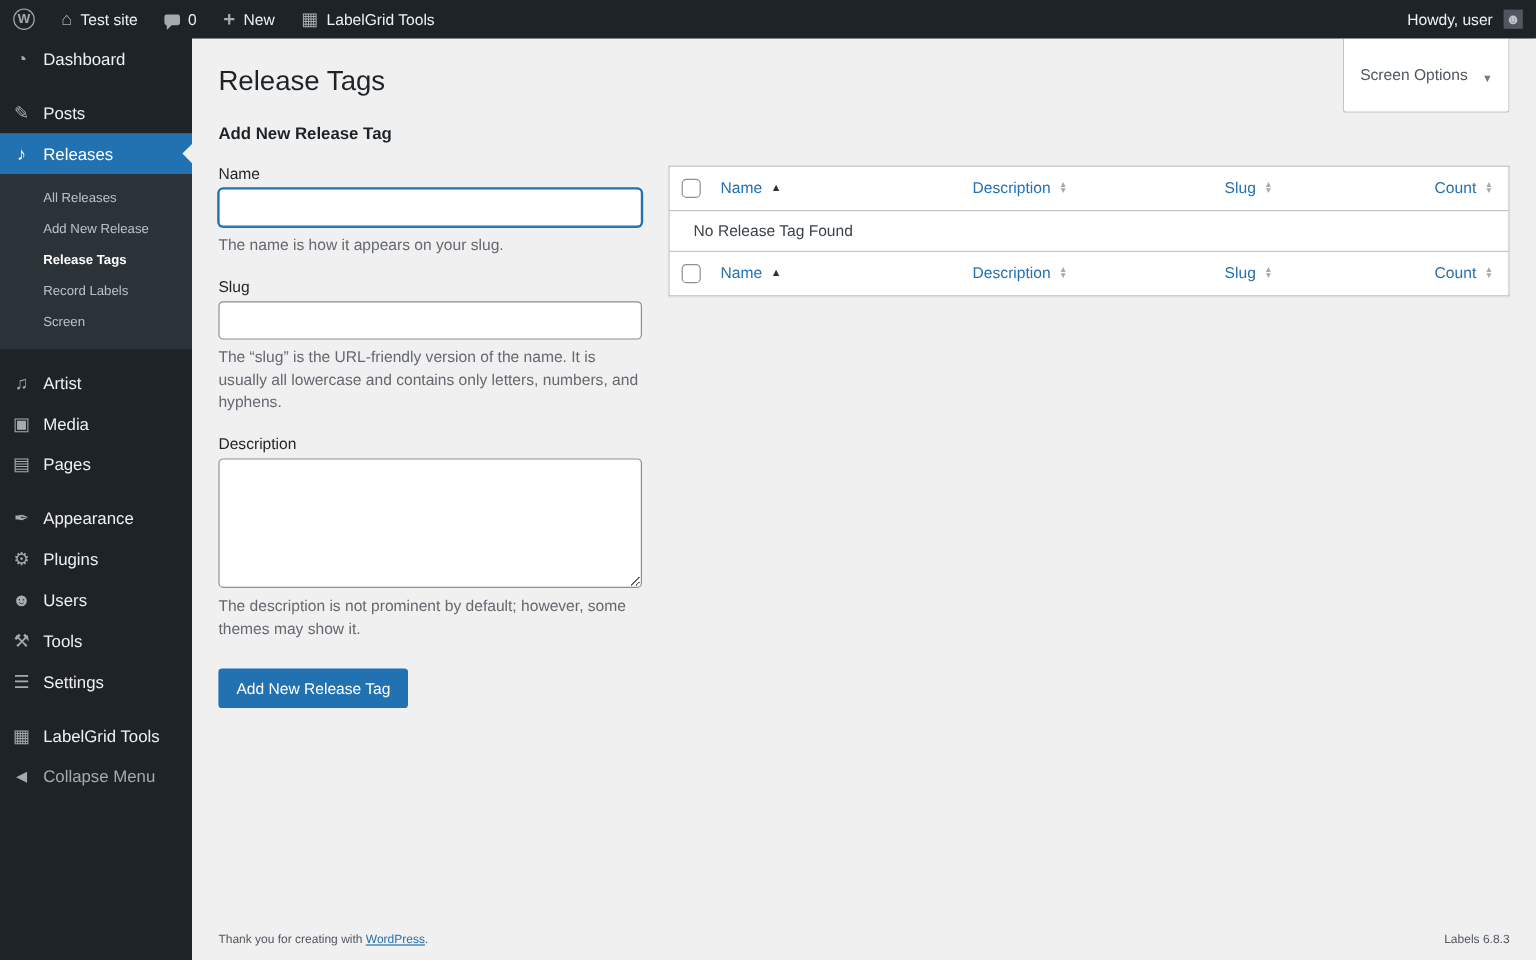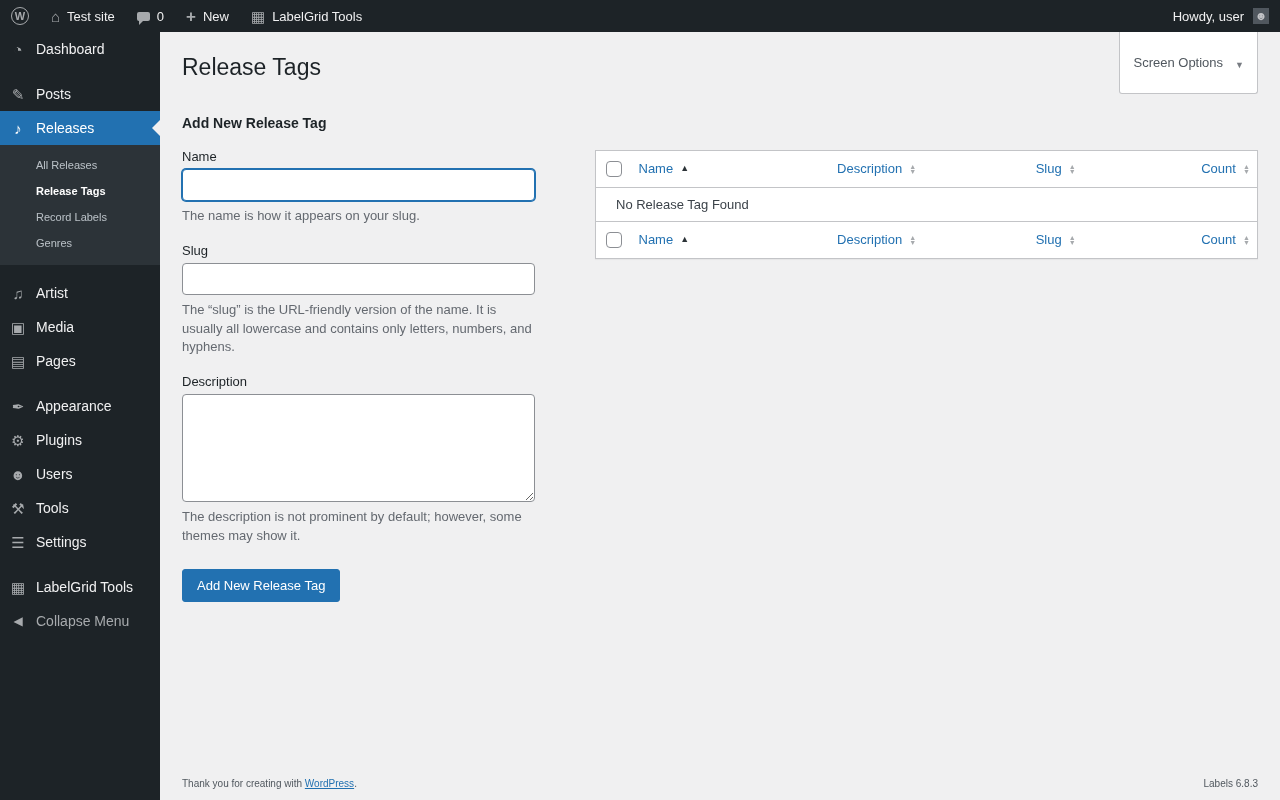--- a/index.html
+++ b/index.html
@@ -30,21 +30,21 @@
   .submenu-item.current{color:#fff;font-weight:700}
   .collapse-item{color:#a7aaad;margin-top:0}
   .collapse-item .mi-icon{font-size:12px}
 
   
   .content{position:fixed;top:32px;left:160px;width:1120px;height:768px;background:#f0f0f1;overflow:hidden}
   .wrap{position:relative;height:100%;padding:0 22px}
   .screen-options{position:absolute;top:0;right:22px;display:flex;align-items:flex-end;gap:12px;background:#fff;border:1px solid #c3c4c7;border-top:none;border-radius:0 0 3px 3px;padding:23px 13px;font-size:13px;color:#50575e;font-family:inherit;cursor:pointer}
   .so-arrow{font-size:9px;color:#787c82;line-height:1}
   h1.page-title{font-size:23px;font-weight:400;color:#1d2327;padding-top:21px;line-height:1.3}
-  .columns{display:flex;gap:60px;margin-top:32px}
+  .columns{display:flex;gap:22px;margin-top:20px}
   .col-left{flex:0 0 353px;width:353px}
   .col-right{flex:1;margin-top:35px;min-width:0}
   .form-heading{font-size:14px;font-weight:700;margin-bottom:18px;color:#1d2327}
   .form-field{margin-bottom:17px}
   .form-field label{display:block;font-size:13px;margin-bottom:5px;color:#1d2327}
   .text-input{width:100%;height:32px;padding:0 8px;font-size:14px;font-family:inherit;border:1px solid #8c8f94;border-radius:4px;background:#fff;color:#2c3338;outline:none}
   .text-input.focused{border-color:#2271b1;box-shadow:0 0 0 1px #2271b1}
   .desc-textarea{width:100%;height:108px;padding:6px 8px;font-size:14px;font-family:inherit;border:1px solid #8c8f94;border-radius:4px;background:#fff;color:#2c3338;outline:none;resize:both;display:block}
   .help{font-size:13px;color:#646970;margin-top:6px;line-height:1.45}
   .button-primary{margin-top:6px;background:#2271b1;border:1px solid #2271b1;color:#fff;font-size:13px;font-family:inherit;padding:8px 14px;border-radius:3px;cursor:pointer}
@@ -111,23 +111,24 @@
   <a class="menu-item">
     <span class="mi-icon">✎</span>
     <span>Posts</span>
   </a>
   <a class="menu-item active">
     <span class="mi-icon">♪</span>
     <span>Releases</span>
   </a>
   <div class="submenu">
     <a class="submenu-item">All Releases</a>
+    <a class="submenu-item">Add New Release</a>
     <a class="submenu-item current">Release Tags</a>
     <a class="submenu-item">Record Labels</a>
-    <a class="submenu-item">Genres</a>
+    <a class="submenu-item">Screen</a>
   </div>
   <div class="menu-sep"></div>
   <a class="menu-item">
     <span class="mi-icon">♫</span>
     <span>Artist</span>
   </a>
   <a class="menu-item">
     <span class="mi-icon">▣</span>
     <span>Media</span>
   </a>

